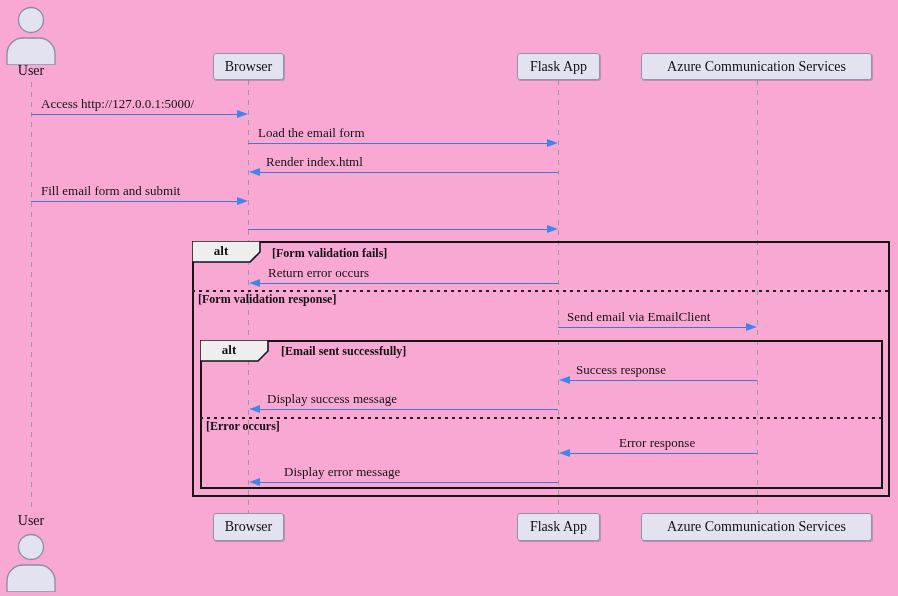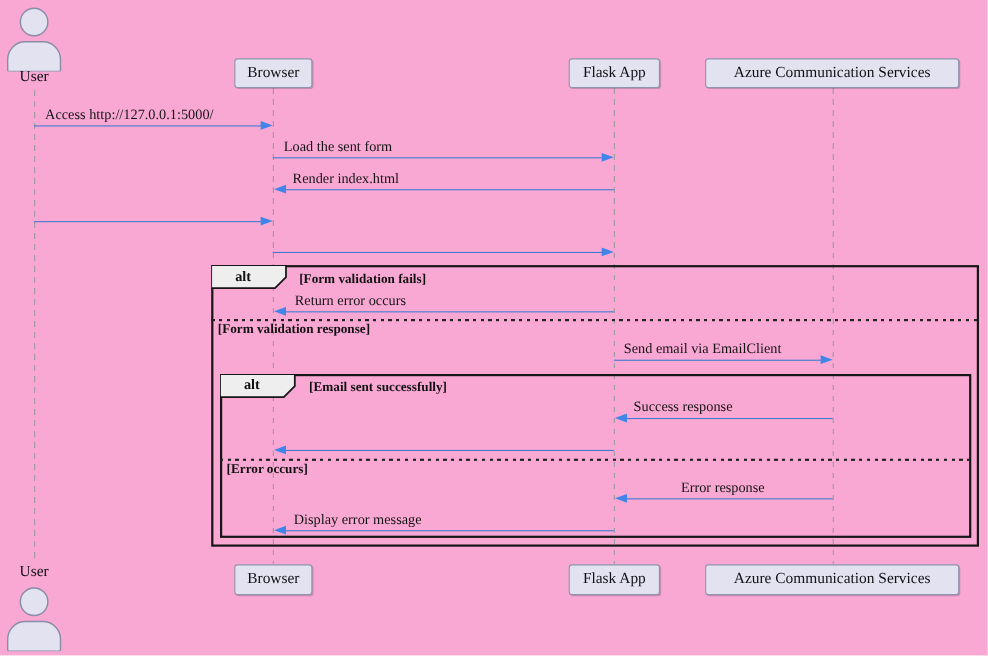--- a/index.html
+++ b/index.html
@@ -57,28 +57,29 @@
     <span>Flask App</span>
   </div>
   <div class="participant" style="left:641px;top:53px;width:231px;height:27px;">
     <span>Azure Communication Services</span>
   </div>
 
   <div class="msg-label" style="left:41px;top:96px;text-align:right;">Access http://127.0.0.1:5000/</div>
   <div class="msg-line" style="left:31px;top:114px;width:213px;"></div>
   <div class="ah r" style="left:237px;top:110px;"></div>
 
-  <div class="msg-label" style="left:258px;top:125px;">Load the sent form</div>
+  <div class="msg-label" style="left:258px;top:125px;">Load the email form</div>
   <div class="msg-line" style="left:248px;top:143px;width:306px;"></div>
   <div class="ah r" style="left:547px;top:139px;"></div>
 
   <div class="msg-label" style="left:266px;top:154px;">Render index.html</div>
   <div class="msg-line" style="left:253px;top:172px;width:305px;"></div>
   <div class="ah l" style="left:249px;top:168px;"></div>
 
+  <div class="msg-label" style="left:41px;top:183px;">Fill email form and submit</div>
   <div class="msg-line" style="left:31px;top:201px;width:213px;"></div>
   <div class="ah r" style="left:237px;top:197px;"></div>
 
   <div class="msg-line" style="left:248px;top:229px;width:306px;"></div>
   <div class="ah r" style="left:547px;top:225px;"></div>
 
   <div class="frame" style="left:192px;top:241px;width:698px;height:256px;"></div>
   <div class="frame-tab" style="left:192px;top:241px;">
     <svg width="70" height="22" viewBox="0 0 70 22">
       <polygon points="0,0 68,0 68,11 58,21 0,21" fill="#EEEEEE" stroke="#161616" stroke-width="1.6"></polygon>
@@ -104,31 +105,32 @@
       <polygon points="0,0 68,0 68,11 58,21 0,21" fill="#EEEEEE" stroke="#161616" stroke-width="1.6"></polygon>
     </svg>
     <span>alt</span>
   </div>
   <div class="guard" style="left:281px;top:344px;">[Email sent successfully]</div>
 
   <div class="msg-label" style="left:576px;top:362px;">Success response</div>
   <div class="msg-line" style="left:563px;top:380px;width:194px;"></div>
   <div class="ah l" style="left:559px;top:376px;"></div>
 
+  <div class="msg-label" style="left:267px;top:391px;">Display success message</div>
   <div class="msg-line" style="left:253px;top:409px;width:305px;"></div>
   <div class="ah l" style="left:249px;top:405px;"></div>
 
   <div class="divider" style="left:200px;top:417px;width:683px;"></div>
   <div class="guard" style="left:206px;top:419px;">[Error occurs]</div>
 
   <div class="msg-label" style="left:575px;top:435px;margin-left:44px;">Error response</div>
   <div class="msg-line" style="left:563px;top:453px;width:194px;"></div>
   <div class="ah l" style="left:559px;top:449px;"></div>
 
-  <div class="msg-label" style="left:267px;top:464px;">Display error message</div>
+  <div class="msg-label" style="left:284px;top:464px;">Display error message</div>
   <div class="msg-line" style="left:253px;top:482px;width:305px;"></div>
   <div class="ah l" style="left:249px;top:478px;"></div>
 
   <div class="participant" style="left:213px;top:513px;width:71px;height:28px;">
     <span>Browser</span>
   </div>
   <div class="participant" style="left:517px;top:513px;width:83px;height:28px;">
     <span>Flask App</span>
   </div>
   <div class="participant" style="left:641px;top:513px;width:231px;height:28px;">

